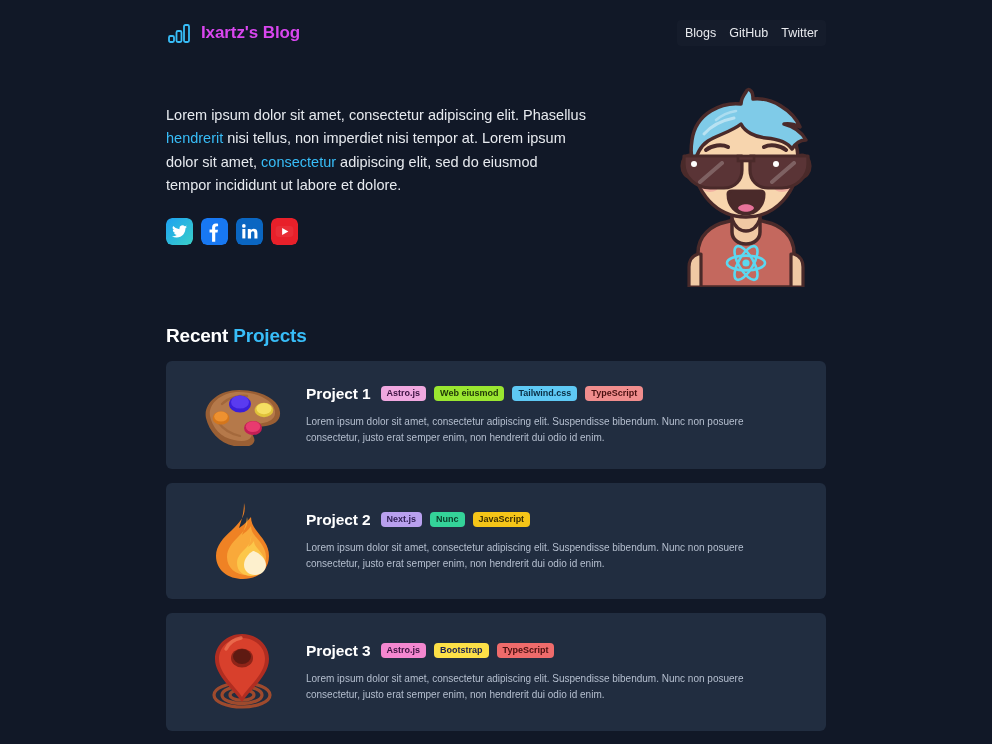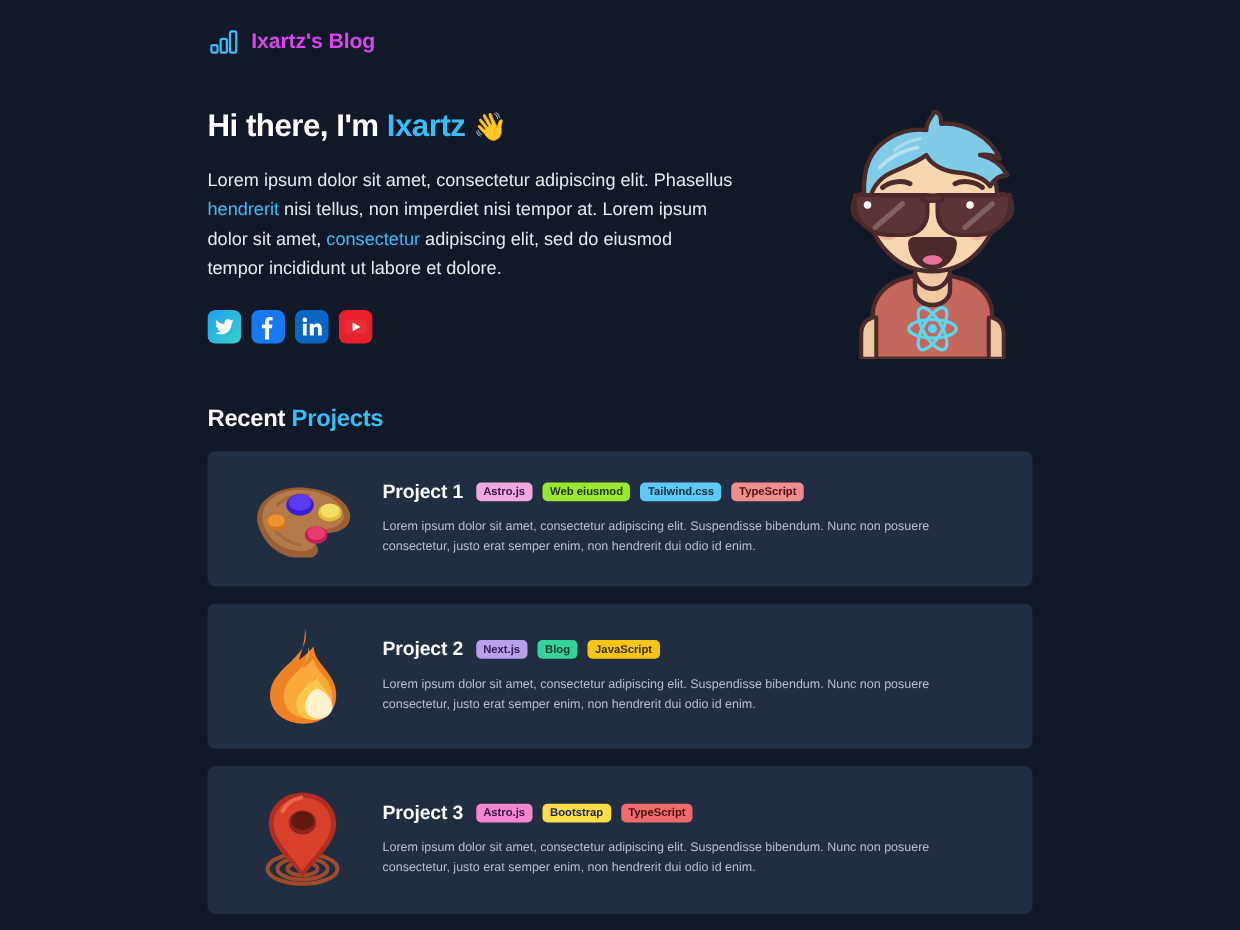--- a/index.html
+++ b/index.html
@@ -217,28 +217,32 @@
         <span class="brand-logo">
           <svg class="brand-logo" viewBox="0 0 26 26" fill="none" aria-hidden="true">
             <rect x="3" y="16" width="5" height="6" rx="1.4" stroke="#38bdf8" stroke-width="1.8"></rect>
             <rect x="10.5" y="11" width="5" height="11" rx="1.4" stroke="#38bdf8" stroke-width="1.8"></rect>
             <rect x="18" y="5" width="5" height="17" rx="1.4" stroke="#38bdf8" stroke-width="1.8"></rect>
           </svg>
         </span>
         <span class="brand-name">Ixartz's Blog</span>
       </a>
 
+      <nav class="main-nav">
+        <a class="nav-link" href="#">Blogs</a>
+        <a class="nav-link" href="#">GitHub</a>
+        <a class="nav-link" href="#">Twitter</a>
+      </nav>
 
     </div>
   </header>
 
   <section class="hero">
 
     <div class="hero-text">
-      <h1 class="hero-title"><span>Hi there, I'm </span><span class="accent">Ixartz</span> <span class="wave">👋</span></h1>
 
       <p class="hero-body"><span>Lorem ipsum dolor sit amet, consectetur adipiscing elit. Phasellus </span><a href="#">hendrerit</a><span> nisi tellus, non imperdiet nisi tempor at. Lorem ipsum dolor sit amet, </span><a href="#">consectetur</a><span> adipiscing elit, sed do eiusmod tempor incididunt ut labore et dolore.</span></p>
 
       <div class="socials">
 
         <a href="#">
           <svg class="social-icon" viewBox="0 0 32 32" aria-hidden="true">
             <defs>
                 <linearGradient id="tw" x1="0" y1="0" x2="1" y2="1">
               <stop offset="0" stop-color="#1da1f2"></stop>
@@ -368,21 +372,21 @@
           <path d="M33 2c3 12-4 19-12 27C12 37 5 45 5 55c0 14 12 23 27 23s26-9 26-23c0-11-7-18-13-26-3-4-5-8-5-13-5 6-9 9-12 11 3-8 5-17 5-25z" fill="#ef8224"></path>
           <path d="M36 16c2 9-3 14-9 20-6 6-11 12-11 20 0 11 9 18 20 18s19-7 19-18c0-8-5-14-10-20-3-3-5-7-5-11-3 5-7 7-9 9 2-6 5-12 5-18z" fill="#f9a93a"></path>
           <path d="M40 34c1 6-2 10-6 14-4 4-8 8-8 14 0 8 6 13 14 13s14-5 14-13c0-6-4-10-7-14-2-2-4-5-4-8-2 3-4 5-6 6 2-4 3-8 3-12z" fill="#fcc74a"></path>
           <path d="M42 50c-5 3-9 8-9 14 0 6 5 10 11 10s11-4 11-10c0-5-4-9-8-12-2-1-4-2-5-2z" fill="#fdf0cd"></path>
         </svg>
       </div>
       <div class="card-body">
         <div class="card-head">
           <span class="card-title">Project 2</span>
           <span class="tag" style="background:#b9a0ee;color:#2e1d52">Next.js</span>
-          <span class="tag" style="background:#34d399;color:#0a3a28">Blog</span>
+          <span class="tag" style="background:#34d399;color:#0a3a28">Nunc</span>
           <span class="tag" style="background:#f5c518;color:#3d2f02">JavaScript</span>
         </div>
         <p class="card-desc">Lorem ipsum dolor sit amet, consectetur adipiscing elit. Suspendisse bibendum. Nunc non posuere consectetur, justo erat semper enim, non hendrerit dui odio id enim.</p>
       </div>
     </article>
 
     <article class="card">
       <div class="card-thumb">
         <svg width="72" height="82" viewBox="0 0 72 82" aria-hidden="true">
           <g fill="none" stroke="#b4502a" stroke-width="3.2" opacity="0.85">

